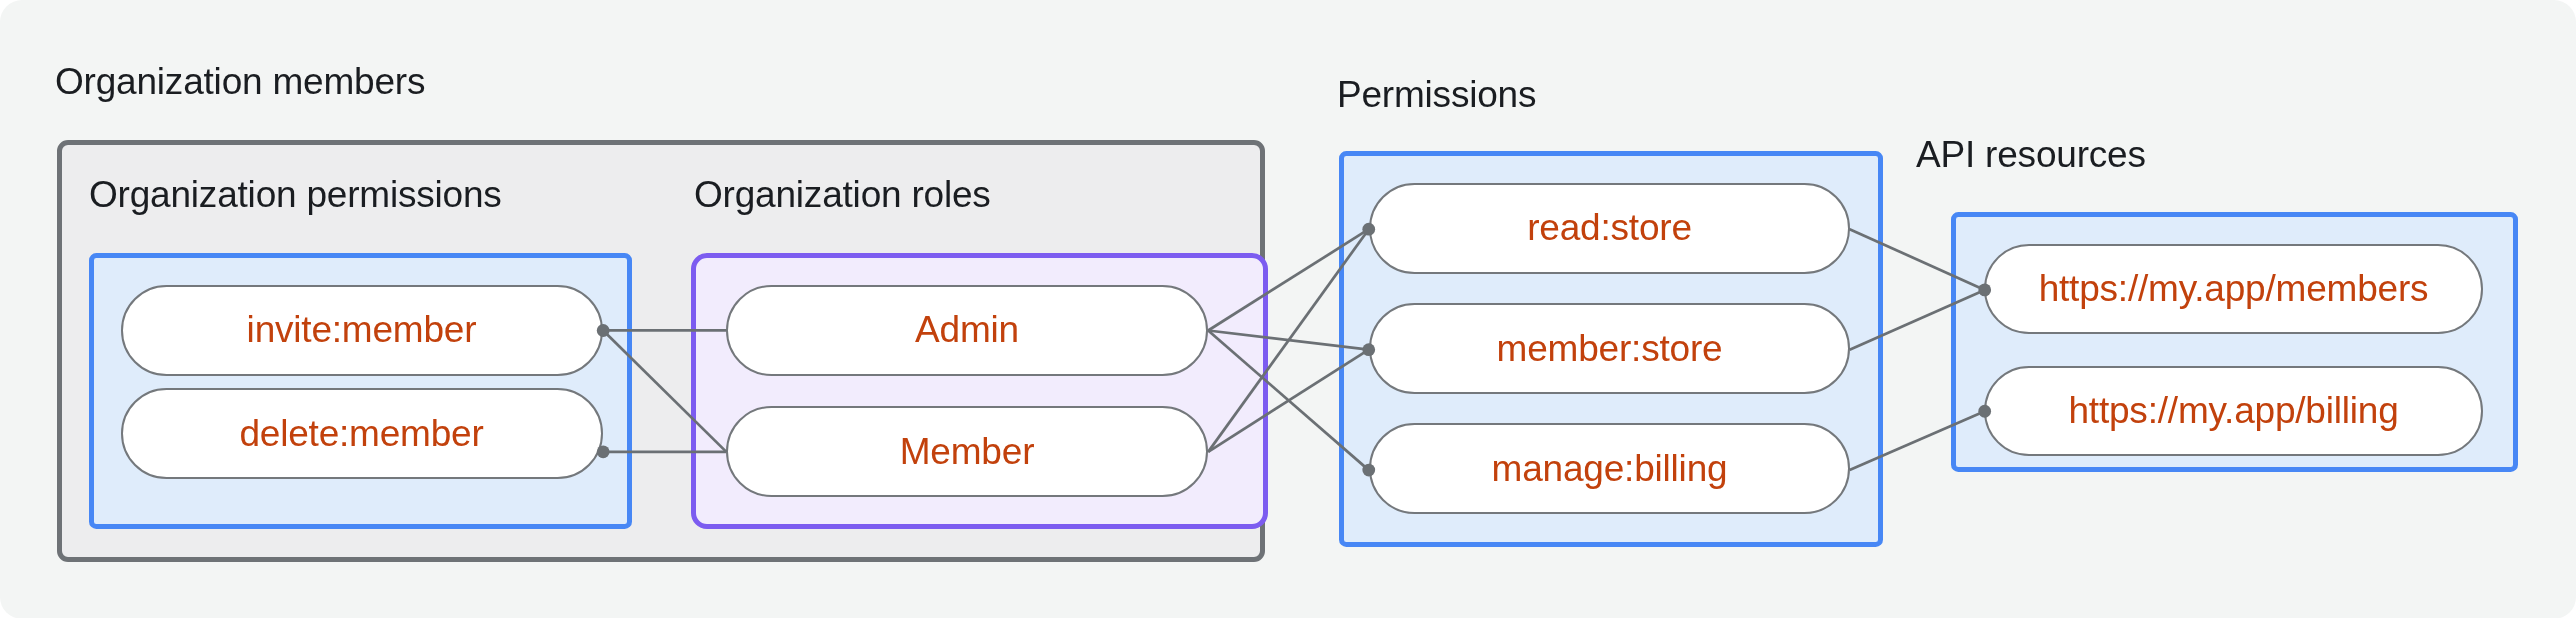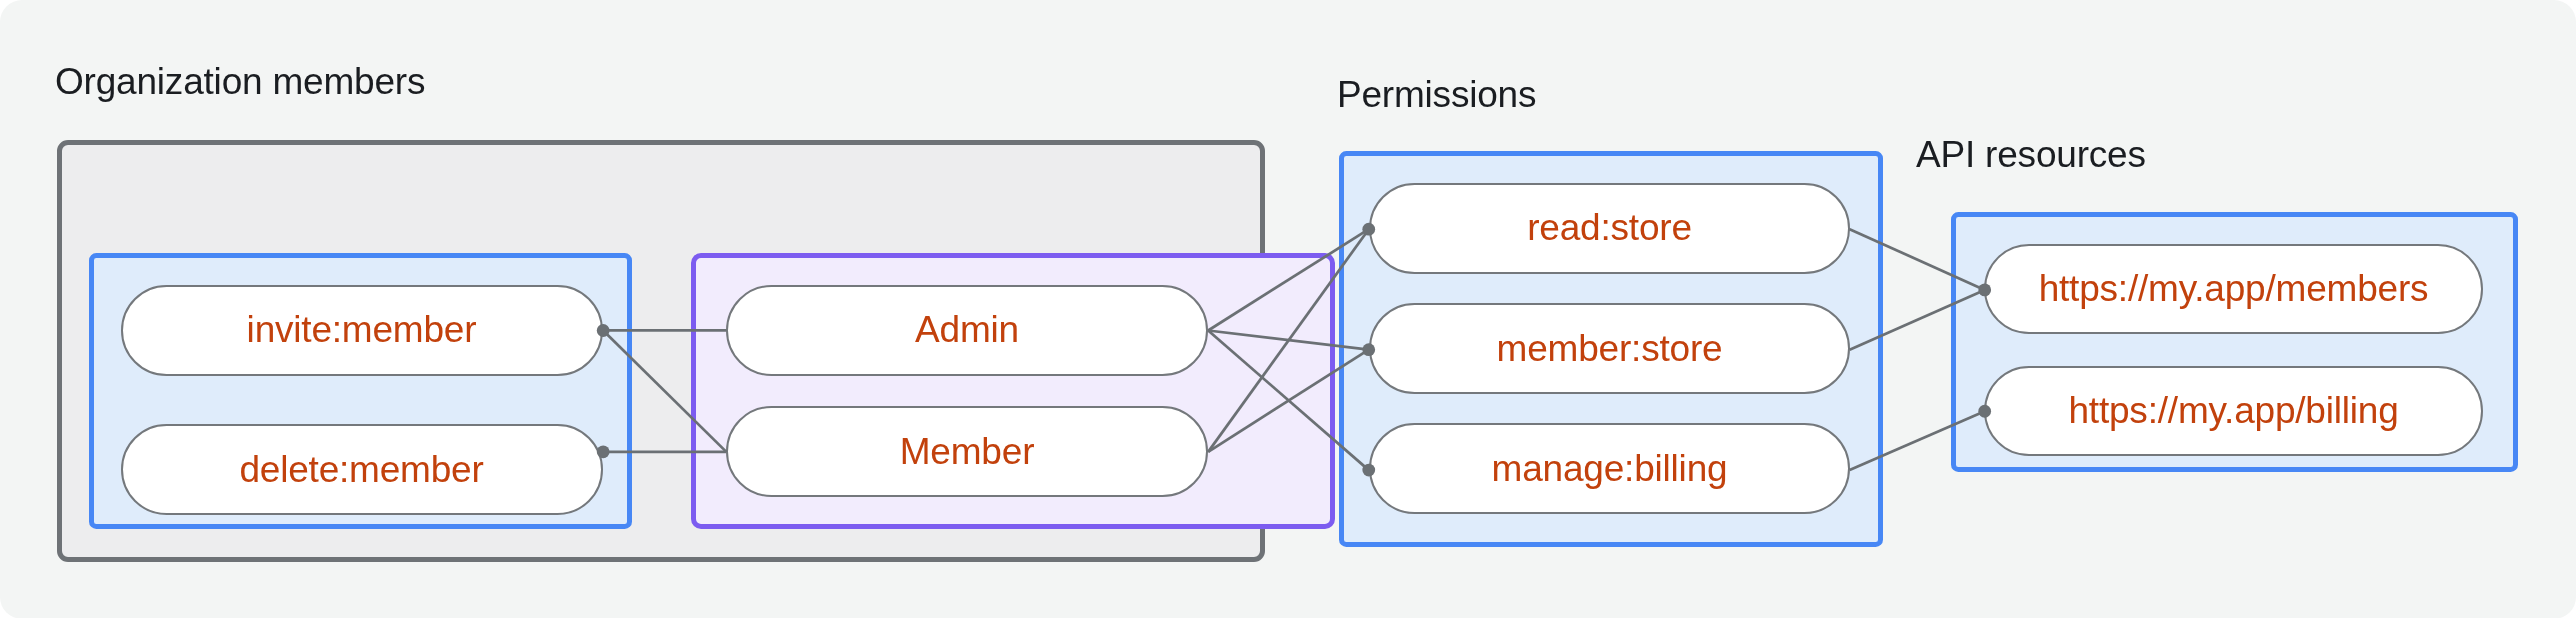--- a/index.html
+++ b/index.html
@@ -22,40 +22,40 @@
   .box{position:absolute; box-sizing:border-box;}
   #box-template{
     left:57px; top:140px; width:1208px; height:422px;
     background:var(--gray-box-fill); border:5.5px solid var(--gray-box-border); border-radius:11px;
   }
   #box-org-permissions{
     left:89px; top:253px; width:543px; height:276px;
     background:var(--blue-box-fill); border:5.5px solid var(--blue-box-border); border-radius:7.3px;
   }
   #box-org-roles{
-    left:691px; top:253px; width:644px; height:276px;
-    background:var(--purple-box-fill); border:5.5px solid var(--purple-box-border); border-radius:10px;
+    left:691px; top:253px; width:577px; height:276px;
+    background:var(--purple-box-fill); border:5.5px solid var(--purple-box-border); border-radius:16px;
   }
   #box-permissions{
     left:1339px; top:151px; width:544px; height:396px;
     background:var(--blue-box-fill); border:5.5px solid var(--blue-box-border); border-radius:7.3px;
   }
   #box-api-resources{
     left:1951px; top:212px; width:567px; height:260px;
     background:var(--blue-box-fill); border:5.5px solid var(--blue-box-border); border-radius:7.3px;
   }
   .pill{
     position:absolute; box-sizing:border-box; height:91px;
     background:var(--pill-fill); border:2.7px solid var(--pill-border); border-radius:47px;
     display:flex; align-items:center; justify-content:center;
     font-size:37px; color:#c2410c; white-space:nowrap; letter-spacing:-0.2px;
   }
   
   #box-org-permissions .pill{left:26.5px; width:482px;}
-  #pill-invite{top:26.5px;} #pill-delete{top:166px;}
+  #pill-invite{top:26.5px;} #pill-delete{top:130px;}
   
   #box-org-roles .pill{left:30px; width:482px;}
   #pill-admin{top:26.5px;} #pill-member{top:148px;}
   
   #box-permissions .pill{left:25px; width:481px;}
   #pill-read{top:26.5px;} #pill-update{top:147px;} #pill-manage{top:267px;}
   
   #box-api-resources .pill{left:28px; width:499px; height:90px;}
   #pill-members{top:27px;} #pill-billing{top:149px;}
 
@@ -70,20 +70,22 @@
 </style>
 </head>
 <body>
 
 <div id="canvas">
 
   <div class="label" id="lbl-title">Organization members</div>
 
   <div class="box" id="box-template"></div>
 
+  <div class="label" id="lbl-org-permissions">Organization permissions</div>
+  <div class="label" id="lbl-org-roles">Organization roles</div>
   <div class="label" id="lbl-api-resources">API resources</div>
   <div class="label" id="lbl-permissions">Permissions</div>
 
   <div class="box" id="box-org-permissions">
     <div class="pill" id="pill-invite">invite:member</div>
     <div class="pill" id="pill-delete">delete:member</div>
   </div>
 
   <div class="box" id="box-org-roles">
     <div class="pill" id="pill-admin">Admin</div>

